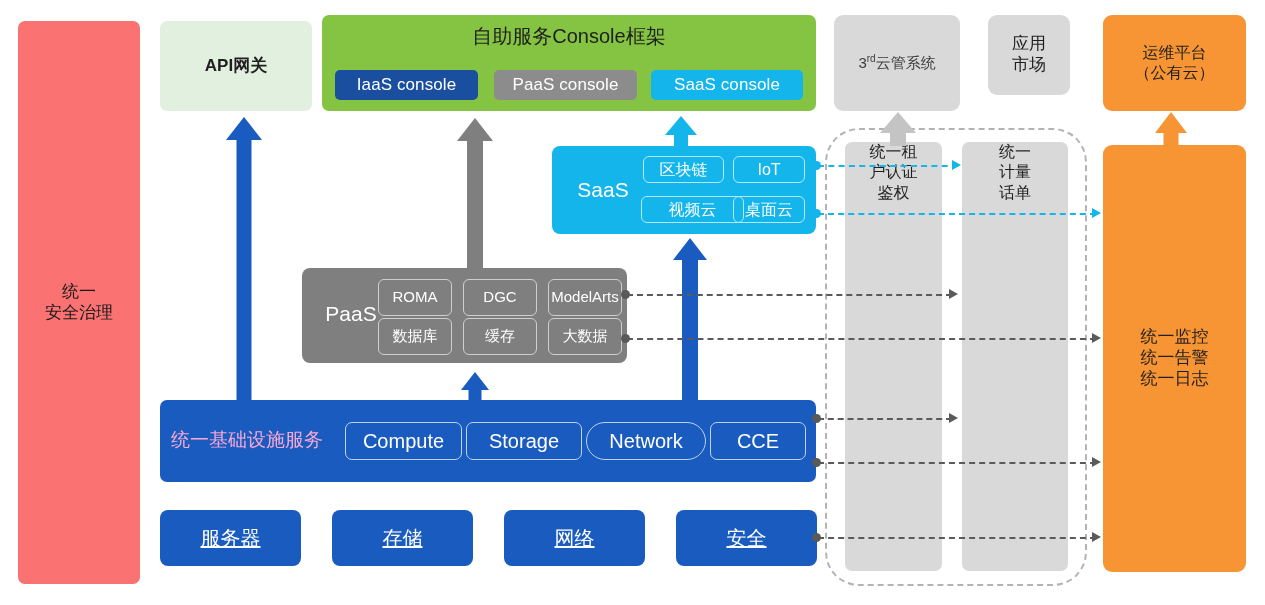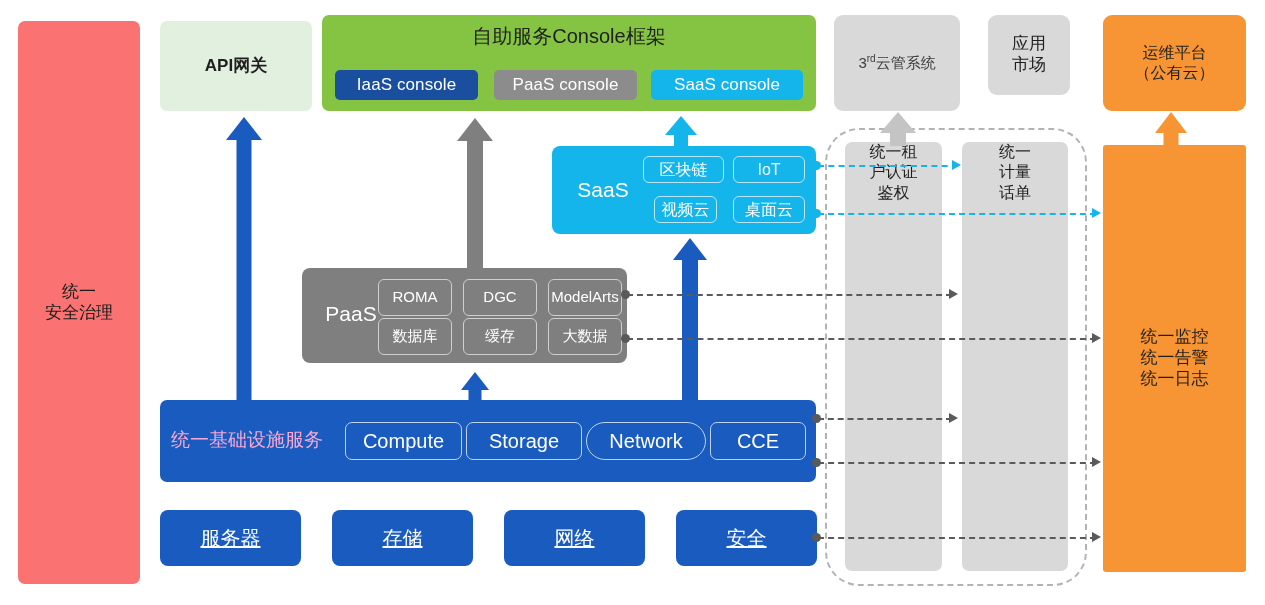--- a/index.html
+++ b/index.html
@@ -72,21 +72,21 @@
     position: absolute; left: 14px; top: 31px; width: 74px;
     color: #fff; font-size: 21px; text-align: center;
   }
   .saas-chip {
     position: absolute; height: 27px; border: 1.6px solid #b5e7f8; border-radius: 6px;
     display: flex; align-items: center; justify-content: center;
     color: #ffffff; font-size: 16px;
   }
   .sc1 { left: 91px;  top: 10px; width: 81px; }
   .sc2 { left: 181px; top: 10px; width: 72px; }
-  .sc3 { left: 102px;  top: 50px; width: 63px; }
+  .sc3 { left: 89px;  top: 50px; width: 103px; }
   .sc4 { left: 181px; top: 50px; width: 72px; }
 
   
   .paas {
     left: 302px; top: 268px; width: 325px; height: 95px;
     background: #7f7f7f; border-radius: 8px; display: block;
   }
   .paas-label {
     position: absolute; left: 8px; top: 33px; width: 82px;
     color: #fff; font-size: 21px; text-align: center;
@@ -143,21 +143,21 @@
     position: absolute; background: #d9d9d9; border-radius: 7px;
     display: flex; align-items: flex-start; justify-content: center;
     text-align: center; color: #1f1f1f; font-size: 16px; line-height: 1.28;
   }
   .gcol-auth { left: 845px; top: 142px; width: 97px; height: 429px; }
   .gcol-bill { left: 962px; top: 142px; width: 106px; height: 429px; }
 
   
   .ops-panel {
     left: 1103px; top: 145px; width: 143px; height: 427px;
-    background: #f79433; border-radius: 3px; color: #1f1f1f; font-size: 17px;
+    background: #f79433; border-radius: 9px; color: #1f1f1f; font-size: 17px;
   }
 
   
   .barrow { position: absolute; }
   .barrow .shaft { position: absolute; left: 50%; transform: translateX(-50%); bottom: 0; }
   .barrow .head  { position: absolute; left: 50%; transform: translateX(-50%); top: 0;
                    width: 0; height: 0; border-style: solid; }
 
   
   .arr-api   { left: 226px; top: 117px; width: 36px; height: 285px; }

